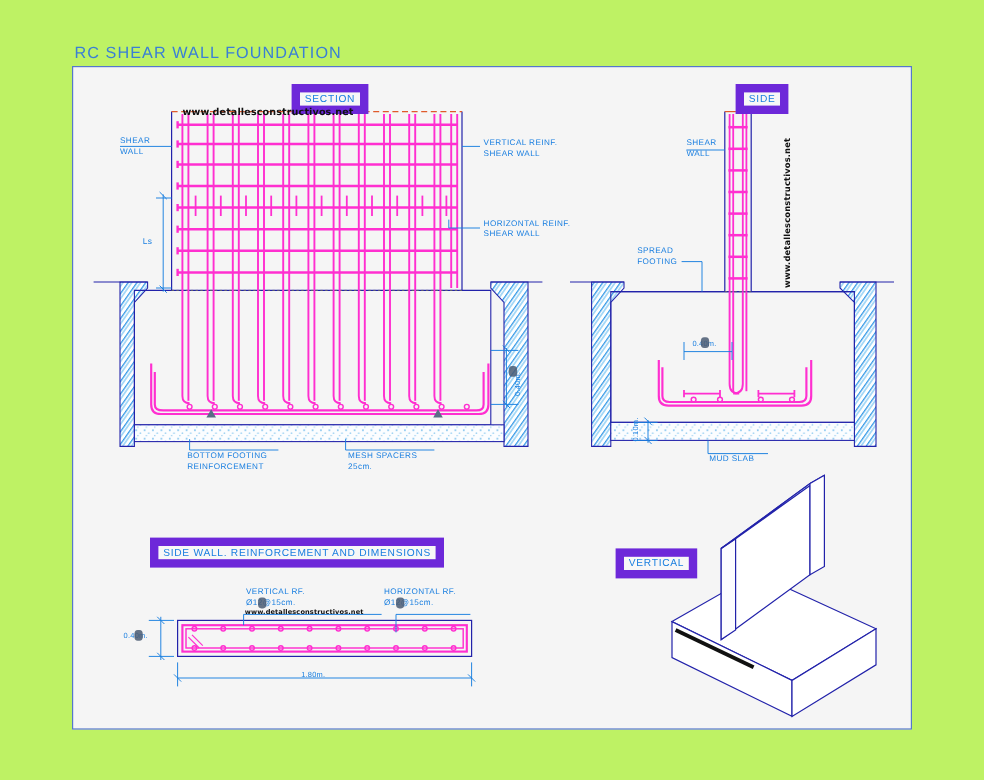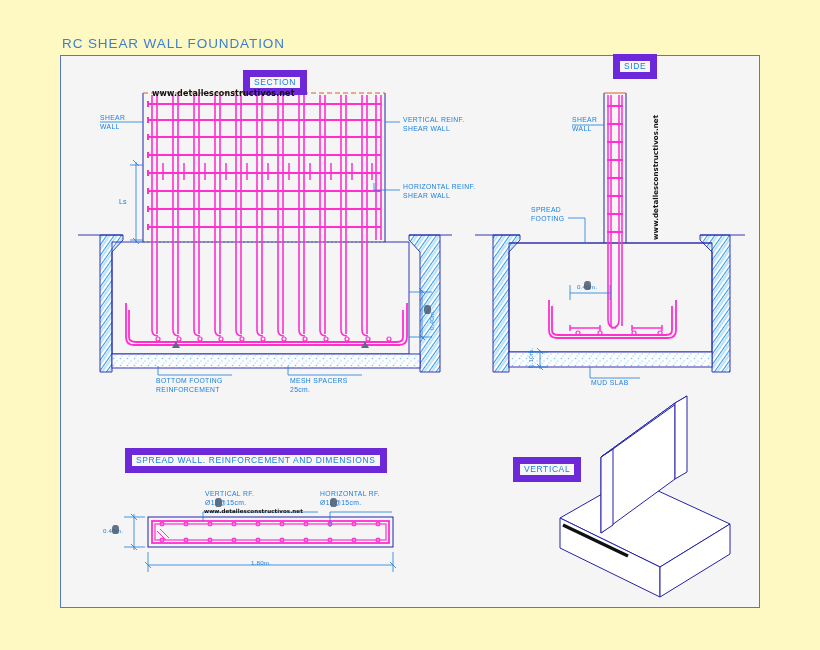--- a/index.html
+++ b/index.html
@@ -1,17 +1,17 @@
 <!DOCTYPE html>
 <html><head>
 <meta charset="utf-8">
 <style>
   html,body{margin:0;padding:0;background:#f4f4f4;}
   body{width:820px;height:650px;font-family:"Liberation Sans",sans-serif;position:relative;overflow:hidden;}
-  #root{position:absolute;left:0;top:0;width:820px;height:650px;background:#fef9c3;}
+  #root{position:absolute;left:0;top:0;width:820px;height:650px;background:#bef264;}
   .title{position:absolute;left:62px;top:36px;font-size:13.5px;letter-spacing:.9px;color:#3a7fd5;white-space:nowrap;}
   .frame{position:absolute;left:60px;top:55px;width:700px;height:553px;border:1px solid #5577cc;background:#f5f5f5;box-sizing:border-box;}
   .boxlbl{position:absolute;color:#1a7fe0;font-size:8.5px;letter-spacing:.6px;border:7px solid #6d28d9;background:rgba(255,255,255,.25);padding:1px 4px;white-space:nowrap;line-height:1.1;}
   .lbl{position:absolute;color:#1a7fe0;font-size:6.8px;letter-spacing:.35px;line-height:1.35;white-space:nowrap;}
   .dimtxt{position:absolute;color:#1a7fe0;font-size:6.2px;white-space:nowrap;letter-spacing:.2px;}
   .vtxt{transform-origin:0 0;transform:rotate(-90deg);}
   .wm{position:absolute;color:#111;font-size:8px;font-weight:bold;letter-spacing:.1px;white-space:nowrap;font-family:"DejaVu Sans",sans-serif;}
   .wmv{transform-origin:0 0;transform:rotate(-90deg);}
   svg{position:absolute;left:0;top:0;overflow:visible;}
   .blob{position:absolute;width:7px;height:9px;border-radius:40%;background:#4a5a72;opacity:.85;}
@@ -342,22 +342,22 @@
 
       <path d="M528 352 L548 352"></path>
       <path d="M528 367 L548 367"></path>
       <path d="M540 350 L540 369"></path>
       <path d="M537 348 L543 354"></path>
       <path d="M537 364 L543 370"></path>
     </g>
   </svg>
 
   <div class="boxlbl" style="left:243px;top:70px;">SECTION</div>
-  <div class="boxlbl" style="left:613px;top:54px;text-align:right;">SIDE</div>
-  <div class="boxlbl" style="left:125px;top:448px;">SPREAD WALL. REINFORCEMENT AND DIMENSIONS</div>
+  <div class="boxlbl" style="left:613px;top:70px;text-align:right;">SIDE</div>
+  <div class="boxlbl" style="left:125px;top:448px;">SIDE WALL. REINFORCEMENT AND DIMENSIONS</div>
   <div class="boxlbl" style="left:513px;top:457px;">VERTICAL</div>
 
   <div class="wm" style="left:152px;top:89px;">www.detallesconstructivos.net</div>
   <div class="wm wmv" style="left:652px;top:240px;font-size:7px;">www.detallesconstructivos.net</div>
   <div class="wm" style="left:204px;top:508px;font-size:5.5px;">www.detallesconstructivos.net</div>
 
   <div class="lbl" style="left:100px;top:113px;">
     <span class="u">SHEAR</span><br>
     <span>WALL</span>
   </div>

